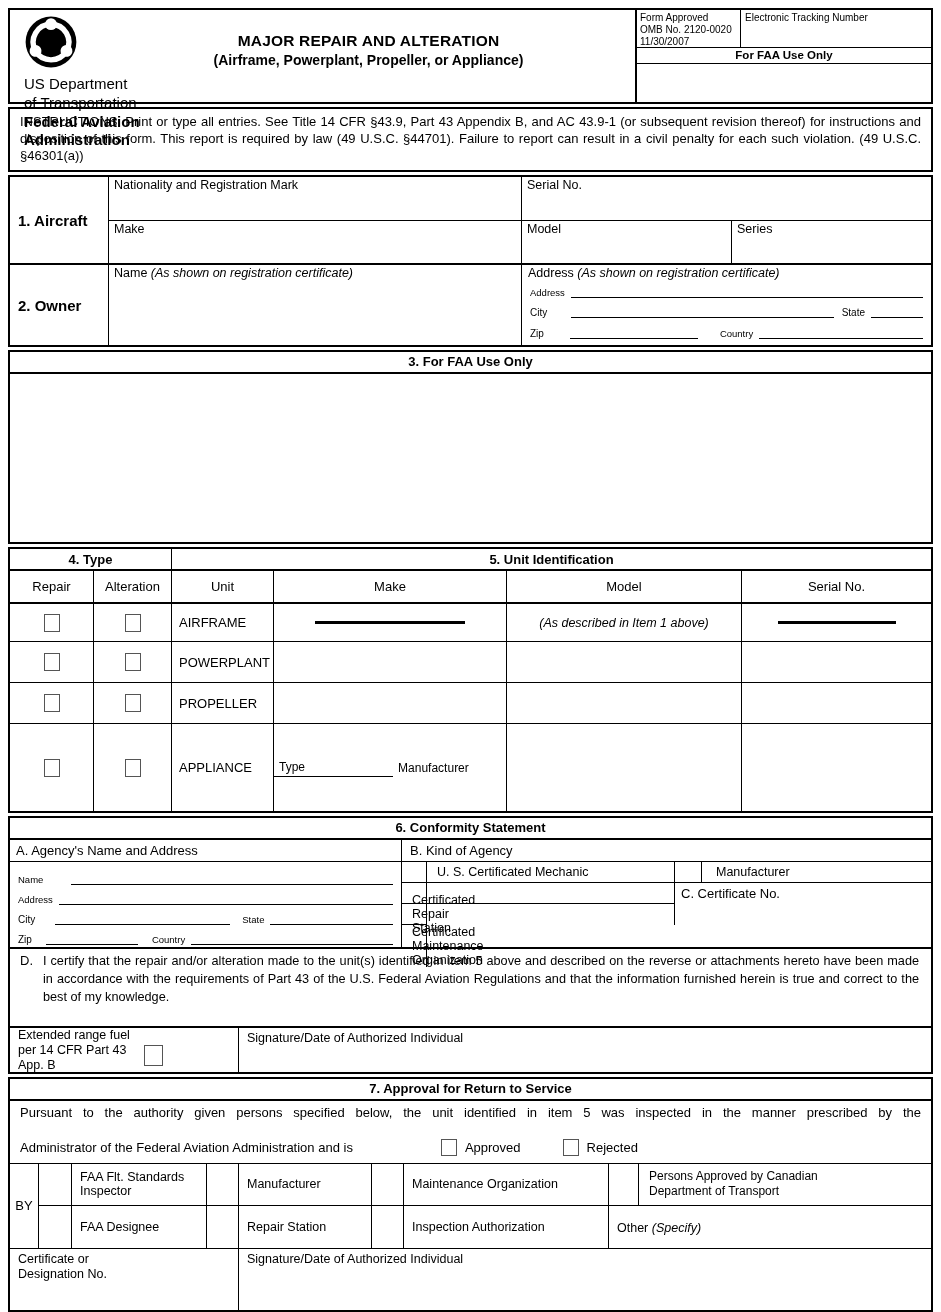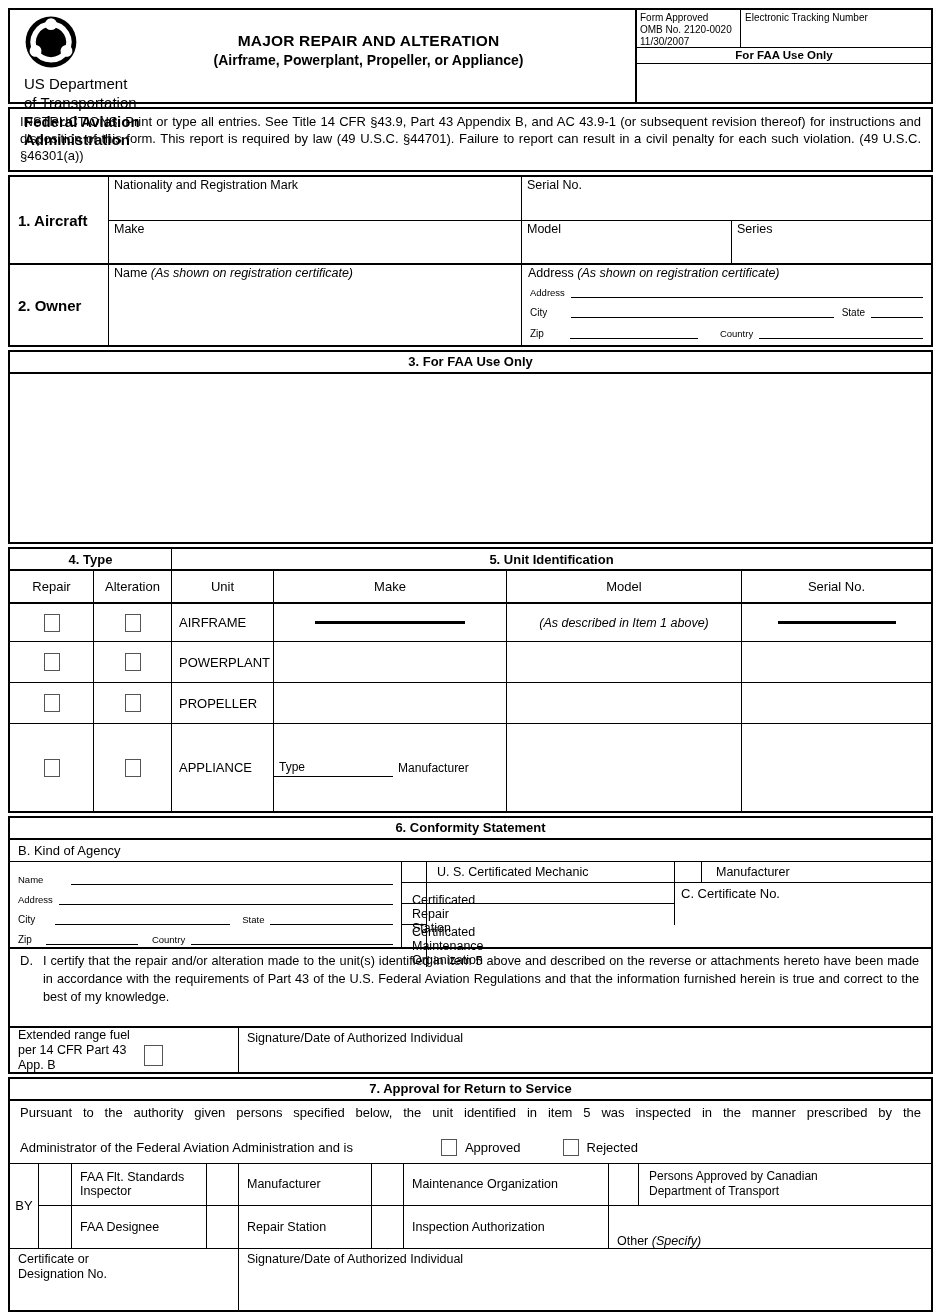--- a/index.html
+++ b/index.html
@@ -81,21 +81,21 @@
   .l2 .g1{margin-left:88px}
   .l2 .g2{margin-left:42px}
   .bygrid{display:grid;grid-template-columns:29px 33px 135px 32px 133px 32px 205px 30px 1fr;grid-template-rows:42px 42px;border-top:1px solid #000}
   .bygrid>div{border-right:1px solid #000;display:flex;align-items:center;font-size:12.5px}
   .bygrid .lab{padding-left:8px}
   .bygrid .r1{border-bottom:1px solid #000}
   .bygrid .by{grid-row:1/3;justify-content:center;font-weight:normal;font-size:13px}
   .bygrid .last{border-right:none}
   .bygrid .canad{font-size:12px;line-height:1.25;padding-left:10px}
   .bygrid .canad span{max-width:205px;display:inline-block}
-  .bygrid .other{grid-column:8/10;align-items:flex-end;padding:3px 16px 0 8px;border-right:none}
+  .bygrid .other{grid-column:8/10;align-items:center;padding:3px 16px 0 8px;border-right:none}
   .certrow{border-top:1px solid #000;display:flex;height:62px}
   .certl{width:229px;border-right:1px solid #000;font-size:12.5px;padding:3px 8px}
   .certl span{display:inline-block;max-width:110px;line-height:1.25}
   
   .formid{margin:7px 0 0 22px;font-size:13px}
   .formid .bold{font-weight:bold}
   .formid .small{font-size:10px}
 </style>
 </head>
 <body>
@@ -267,20 +267,21 @@
       <div class="st"><span>Type</span></div>
       <div class="sb"><span>Manufacturer</span></div>
     </div>
     <div class="c nb"></div>
     <div class="c nb nr"></div>
   </div>
 
   <div class="box">
     <div class="bar">6. Conformity Statement</div>
     <div class="abhdr">
+      <div class="a">A. Agency's Name and Address</div>
       <div class="b">B. Kind of Agency</div>
     </div>
     <div class="conf-mid" style="height:85px">
       <div class="agA">
         <div class="fl" style="height:19px">
           <span class="lb" style="font-size:9.5px">Name</span>
           <span class="ul grow" style="margin-left:22px"></span>
         </div>
         <div class="fl" style="height:20px">
           <span class="lb" style="font-size:9.5px">Address</span>

